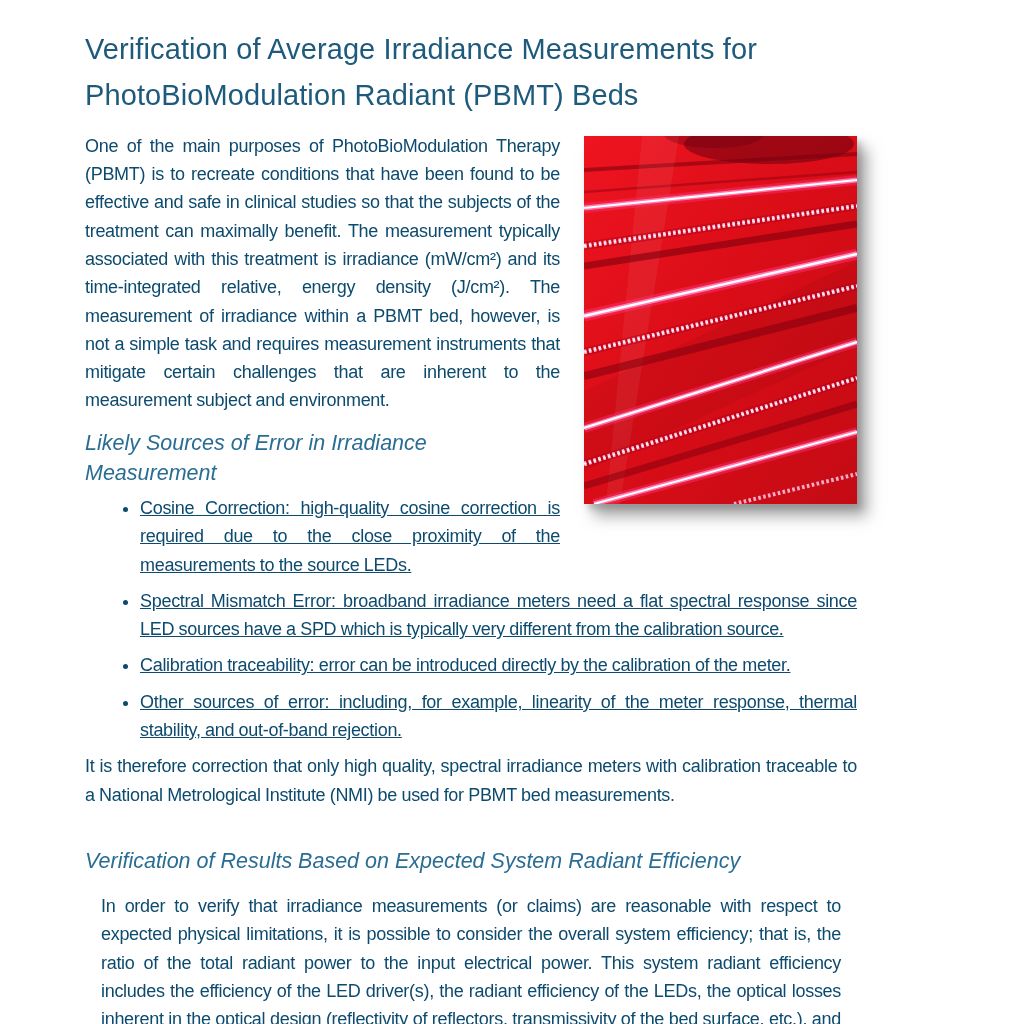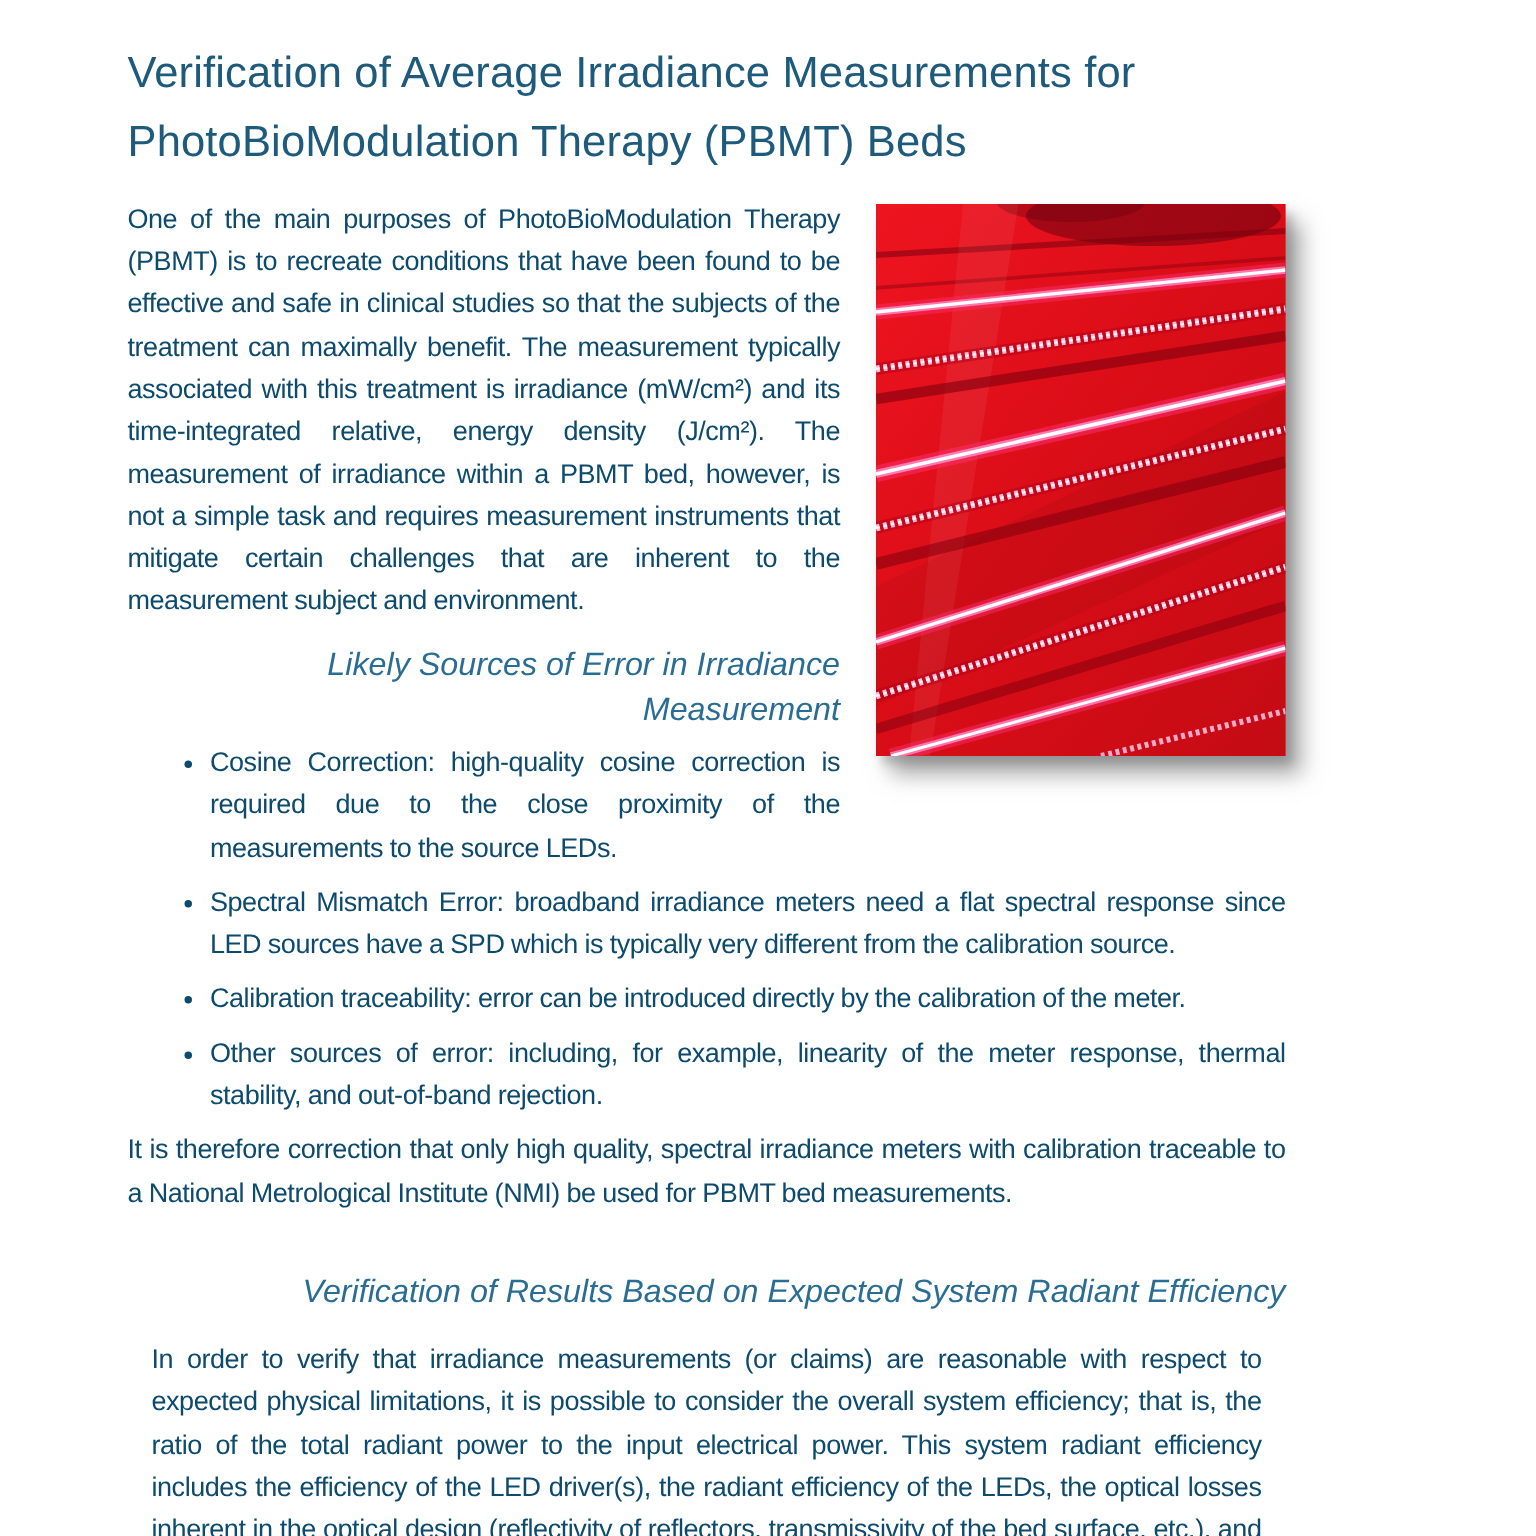--- a/index.html
+++ b/index.html
@@ -31,28 +31,27 @@
   }
   p.intro { margin: 0; }
   h2.section-heading {
     font-size: 21.5px;
     line-height: 1.4;
     font-style: italic;
     font-weight: 500;
     color: #2a6d94;
     margin: 13px 0 6px 0;
     letter-spacing: 0;
-    text-align: right;
   }
   h2.second { margin-top: 37px; }
   ul.bullet-list {
     margin: 0;
     padding: 0 0 0 55px;
   }
-  ul.bullet-list li { margin: 0 0 8px 0; }
+  ul.bullet-list li { margin: 0 0 8px 0; text-decoration: underline; }
   ul.bullet-list li:last-child { margin-bottom: 0; }
   p.recommendation { margin: 8px 0 0 0; }
   p.final { margin: 16px; }
   figure.photo {
     float: right;
     width: 273px;
     height: 368px;
     margin: 4px 0 36px 24px;
     padding: 0;
     box-shadow: 10px 12px 14px rgba(95,95,95,0.55), 4px 5px 6px rgba(120,120,120,0.35);
@@ -60,21 +59,21 @@
   }
   figure.photo svg { display: block; width: 273px; height: 368px; }
 </style>
 </head>
 <body>
 
 <div class="page">
 
   <h1 class="doc-title">
     <span>Verification of Average Irradiance Measurements for</span><br>
-    <span>PhotoBioModulation Therapy (PBMT) Beds</span>
+    <span>PhotoBioModulation Radiant (PBMT) Beds</span>
   </h1>
 
   <figure class="photo">
     <svg viewBox="0 0 273 368" xmlns="http://www.w3.org/2000/svg">
       <defs>
         <linearGradient id="bgg" x1="0" y1="0" x2="1" y2="1">
           <stop offset="0" stop-color="#ee1420"></stop>
           <stop offset="0.5" stop-color="#d90d17"></stop>
           <stop offset="1" stop-color="#c40b14"></stop>
         </linearGradient>

